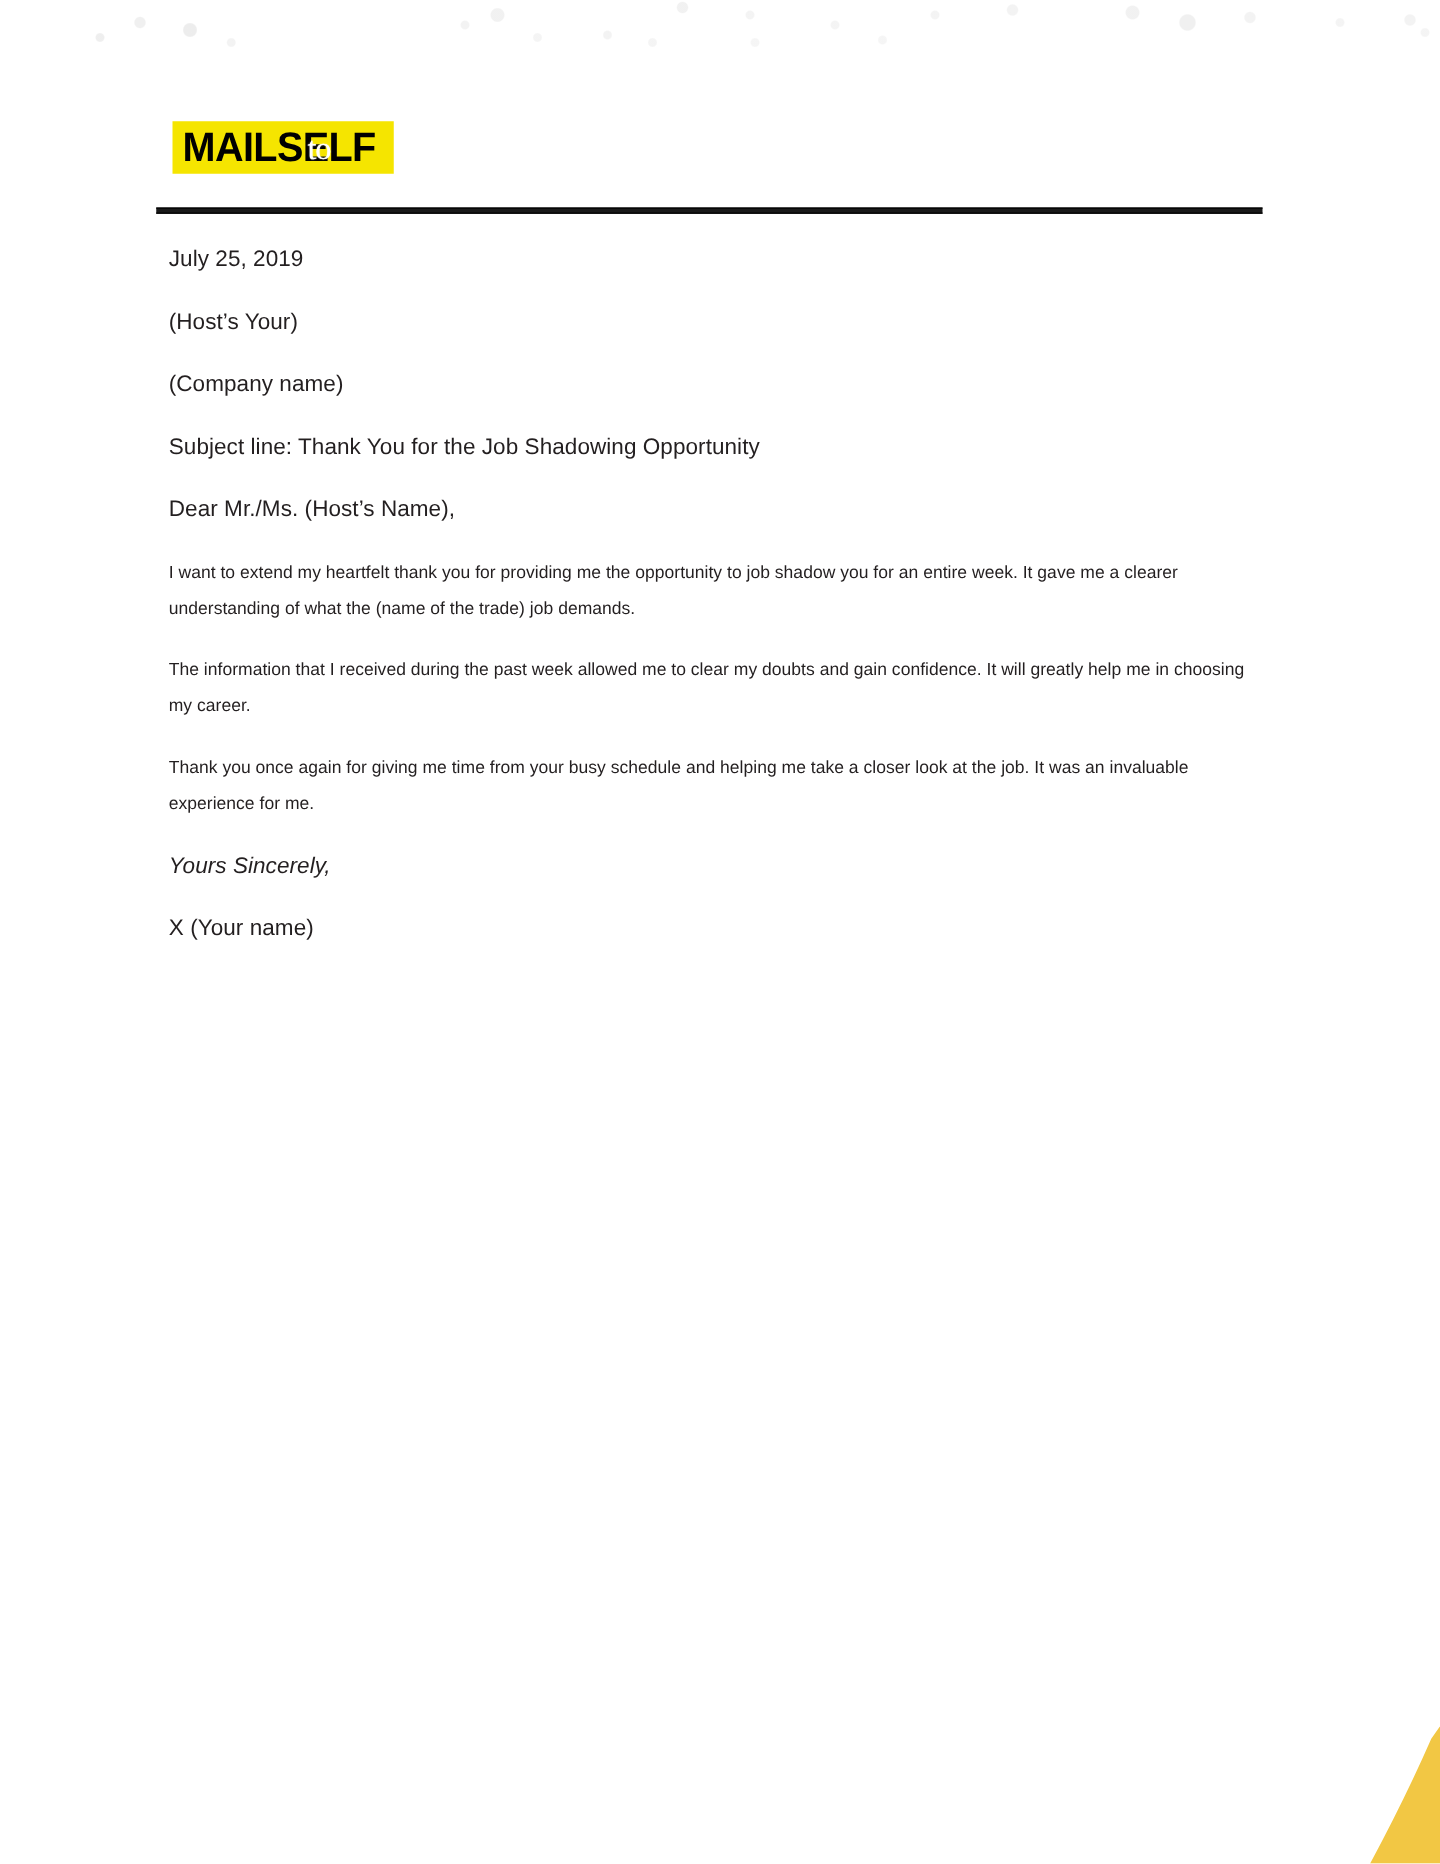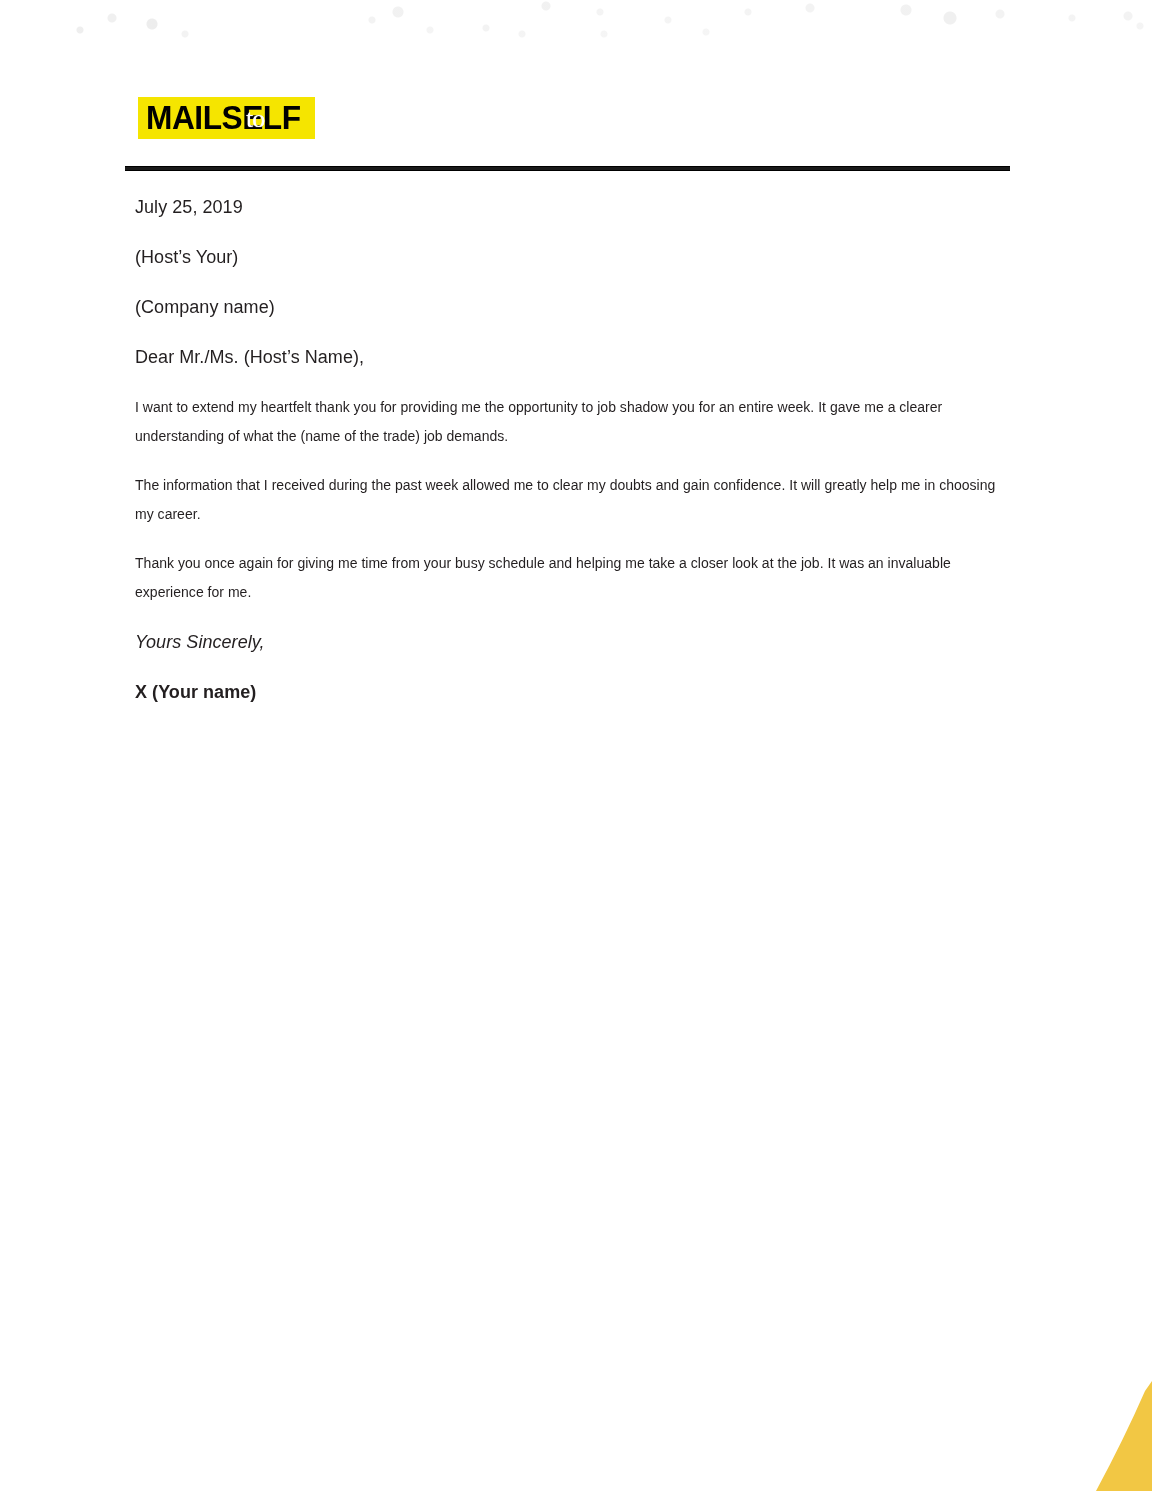--- a/index.html
+++ b/index.html
@@ -125,21 +125,21 @@
   }
   .para {
     font-size: 14px;
     line-height: 28.5px;
     color: #231f20;
     margin: 0 0 21px 0;
     letter-spacing: 0.02px;
   }
   .para.tight { margin-bottom: 22px; }
   .closing { margin-bottom: 22px; font-style: italic; }
-  .signature { margin-bottom: 0; font-weight: bold; }
+  .signature { margin-bottom: 0; }
 
   
   .corner-wedge {
     position: absolute;
     right: 0;
     bottom: 0;
     width: 62px;
     height: 110px;
     overflow: hidden;
     pointer-events: none;
@@ -161,20 +161,21 @@
   </div>
 
   <div class="rule"></div>
 
   <div class="letter">
 
     <p class="line">July 25, 2019</p>
     <p class="line">(Host’s Your)</p>
     <p class="line">(Company name)</p>
 
+    <p class="line">Subject line: Thank You for the Job Shadowing Opportunity</p>
 
     <p class="line">Dear Mr./Ms. (Host’s Name),</p>
 
     <p class="para">I want to extend my heartfelt thank you for providing me the opportunity to job shadow you for an entire week. It gave me a clearer understanding of what the (name of the trade) job demands.</p>
     <p class="para">The information that I received during the past week allowed me to clear my doubts and gain confidence. It will greatly help me in choosing my career.</p>
     <p class="para tight">Thank you once again for giving me time from your busy schedule and helping me take a closer look at the job. It was an invaluable experience for me.</p>
 
     <p class="line closing">Yours Sincerely,</p>
     <p class="line signature">X (Your name)</p>
 

